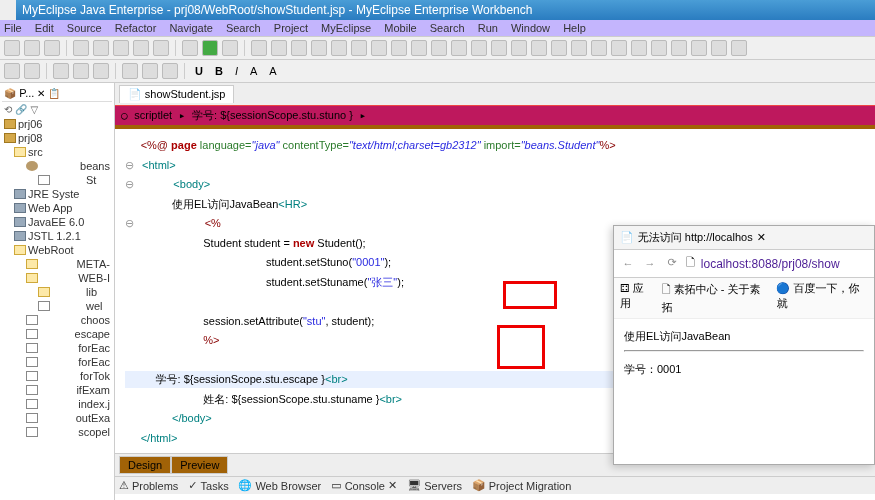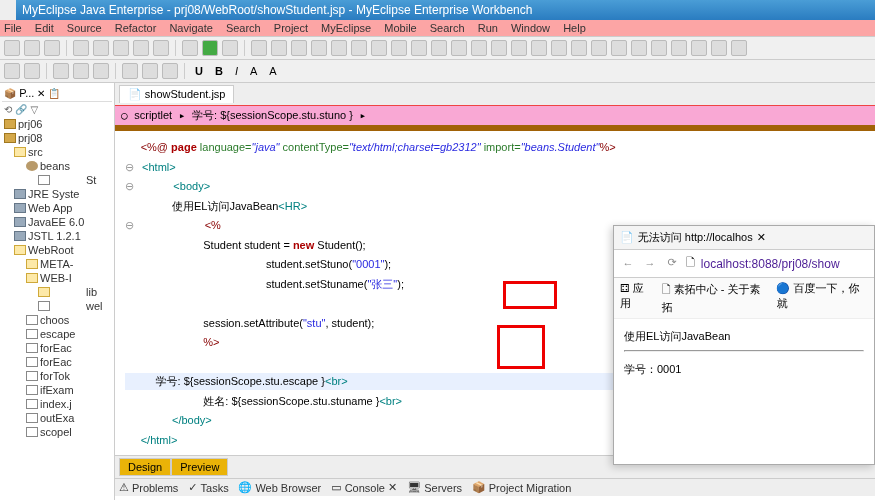--- a/index.html
+++ b/index.html
@@ -1,51 +1,51 @@
 <!DOCTYPE html>
 <html><head>
 <meta charset="utf-8">
 <style>
 * { margin: 0; padding: 0; box-sizing: border-box; font-family: "Microsoft YaHei", Tahoma, sans-serif; font-size: 11px; }
 body { background: #eee; overflow: hidden; width: 875px; height: 500px; }
 .titlebar { background: linear-gradient(#4a9dd6,#2a7cc0); color: #fff; padding: 3px 6px; font-size: 12px; margin-left: 16px; }
-.menubar { background: #fca5a5; padding: 2px 4px; border-bottom: 1px solid #ccc; }
+.menubar { background: #c4b5fd; padding: 2px 4px; border-bottom: 1px solid #ccc; }
 .menubar span { margin-right: 10px; color: #333; cursor: pointer; }
 .toolbar { background: #f0f0f0; padding: 3px 4px; border-bottom: 1px solid #ccc; display: flex; gap: 4px; align-items: center; }
 .toolbar .ico { width: 16px; height: 16px; display: inline-block; background: #ddd; border: 1px solid #bbb; border-radius: 2px; }
 .toolbar .sep { width: 1px; height: 16px; background: #ccc; margin: 0 2px; }
 .main { display: flex; height: 420px; }
 .sidebar { width: 115px; background: #fff; border-right: 1px solid #ccc; overflow: hidden; padding: 2px; }
 .side-tab { font-size: 10px; padding: 2px; border-bottom: 1px solid #ddd; }
 .tree-item { padding: 1px 2px; white-space: nowrap; color: #333; display: flex; align-items: center; gap: 2px; }
 .tree-item .ic { width: 12px; height: 10px; display: inline-block; }
 .ic-proj { background: #d4a84a; border: 1px solid #a07820; }
 .ic-fold { background: #fde9a8; border: 1px solid #cfa93a; }
 .ic-pkg { background: #b89a6a; border-radius: 50%; }
 .ic-file { background: #fff; border: 1px solid #888; }
 .ic-lib { background: #9ab; border: 1px solid #678; }
-.ind1 { padding-left: 12px; } .ind2 { padding-left: 24px; } .ind3 { padding-left: 36px; gap: 36px; }
+.ind1 { padding-left: 12px; } .ind2 { padding-left: 24px; justify-content: space-between; } .ind3 { padding-left: 36px; gap: 36px; }
 .editor-area { flex: 1; background: #fff; display: flex; flex-direction: column; position: relative; }
 .editor-tabs { background: #eee; border-bottom: 1px solid #ef4444; padding: 2px 4px; }
 .ed-tab { background: #fff; border: 1px solid #ccc; border-bottom: none; padding: 2px 8px; display: inline-block; font-size: 11px; }
-.breadcrumb { background: #f9a8d4; border-bottom: 6px solid #a16207; padding: 2px 6px; font-family: monospace; font-size: 11px; }
+.breadcrumb { background: #be185d; border-bottom: 4px solid #a16207; padding: 2px 6px; font-family: monospace; font-size: 11px; }
 .code { font-family: Consolas, monospace; font-size: 13px; padding: 6px 10px; line-height: 1.5; white-space: pre; overflow: hidden; position: relative; }
 .kw-red { color: #a00; font-weight: bold; }
 .kw-dir { color: #800; }
 .attr-green { color: #2a7a2a; }
 .val-blue { color: #2a2ae0; font-style: italic; }
 .tag-teal { color: #008080; }
 .str-blue { color: #2a2ae0; }
 .txt { color: #000; }
 .hl-line { background: #e8f0fe; display: inline-block; width: 100%; }
 .red-box { border: 3px solid #e00; position: absolute; pointer-events: none; }
 .bottom-tabs { background: #eee; border-top: 1px solid #ccc; padding: 2px 4px; display: flex; gap: 10px; font-size: 11px; }
 .bottom-tabs span { color: #333; display: flex; align-items: center; gap: 3px; }
 .design-tabs { background: #eee; border-top: 1px solid #ccc; padding: 2px 4px; }
-.design-tabs span { padding: 2px 8px; border: 1px solid #ccc; background: #eab308; font-size: 11px; display: inline-block; }
+.design-tabs span { padding: 2px 8px; border: 1px solid #ccc; background: #a16207; font-size: 11px; display: inline-block; }
 .browser { position: absolute; right: 0; top: 225px; width: 262px; height: 240px; background: #fff; border: 1px solid #aaa; box-shadow: -2px 2px 8px rgba(0,0,0,.2); }
 .br-tabs { background: #f4f4f4; border-bottom: 1px solid #ccc; padding: 4px 6px; display: flex; align-items: center; gap: 4px; font-size: 11px; }
 .br-addr { background: #fff; border-bottom: 1px solid #ccc; padding: 4px 6px; display: flex; align-items: center; gap: 6px; }
 .br-addr .nav-ico { width: 16px; height: 16px; display: inline-block; text-align: center; color: #888; }
 .br-url { flex: 1; font-size: 12px; color: #4c1d95; }
 .br-bookmarks { background: #fafafa; border-bottom: 1px solid #eee; padding: 3px 6px; font-size: 11px; display: flex; gap: 8px; }
 .br-body { padding: 10px; font-size: 13px; font-family: SimSun, serif; }
 .br-body hr { margin: 6px 0; }
 .br-line { margin: 10px 0; }
 </style>

